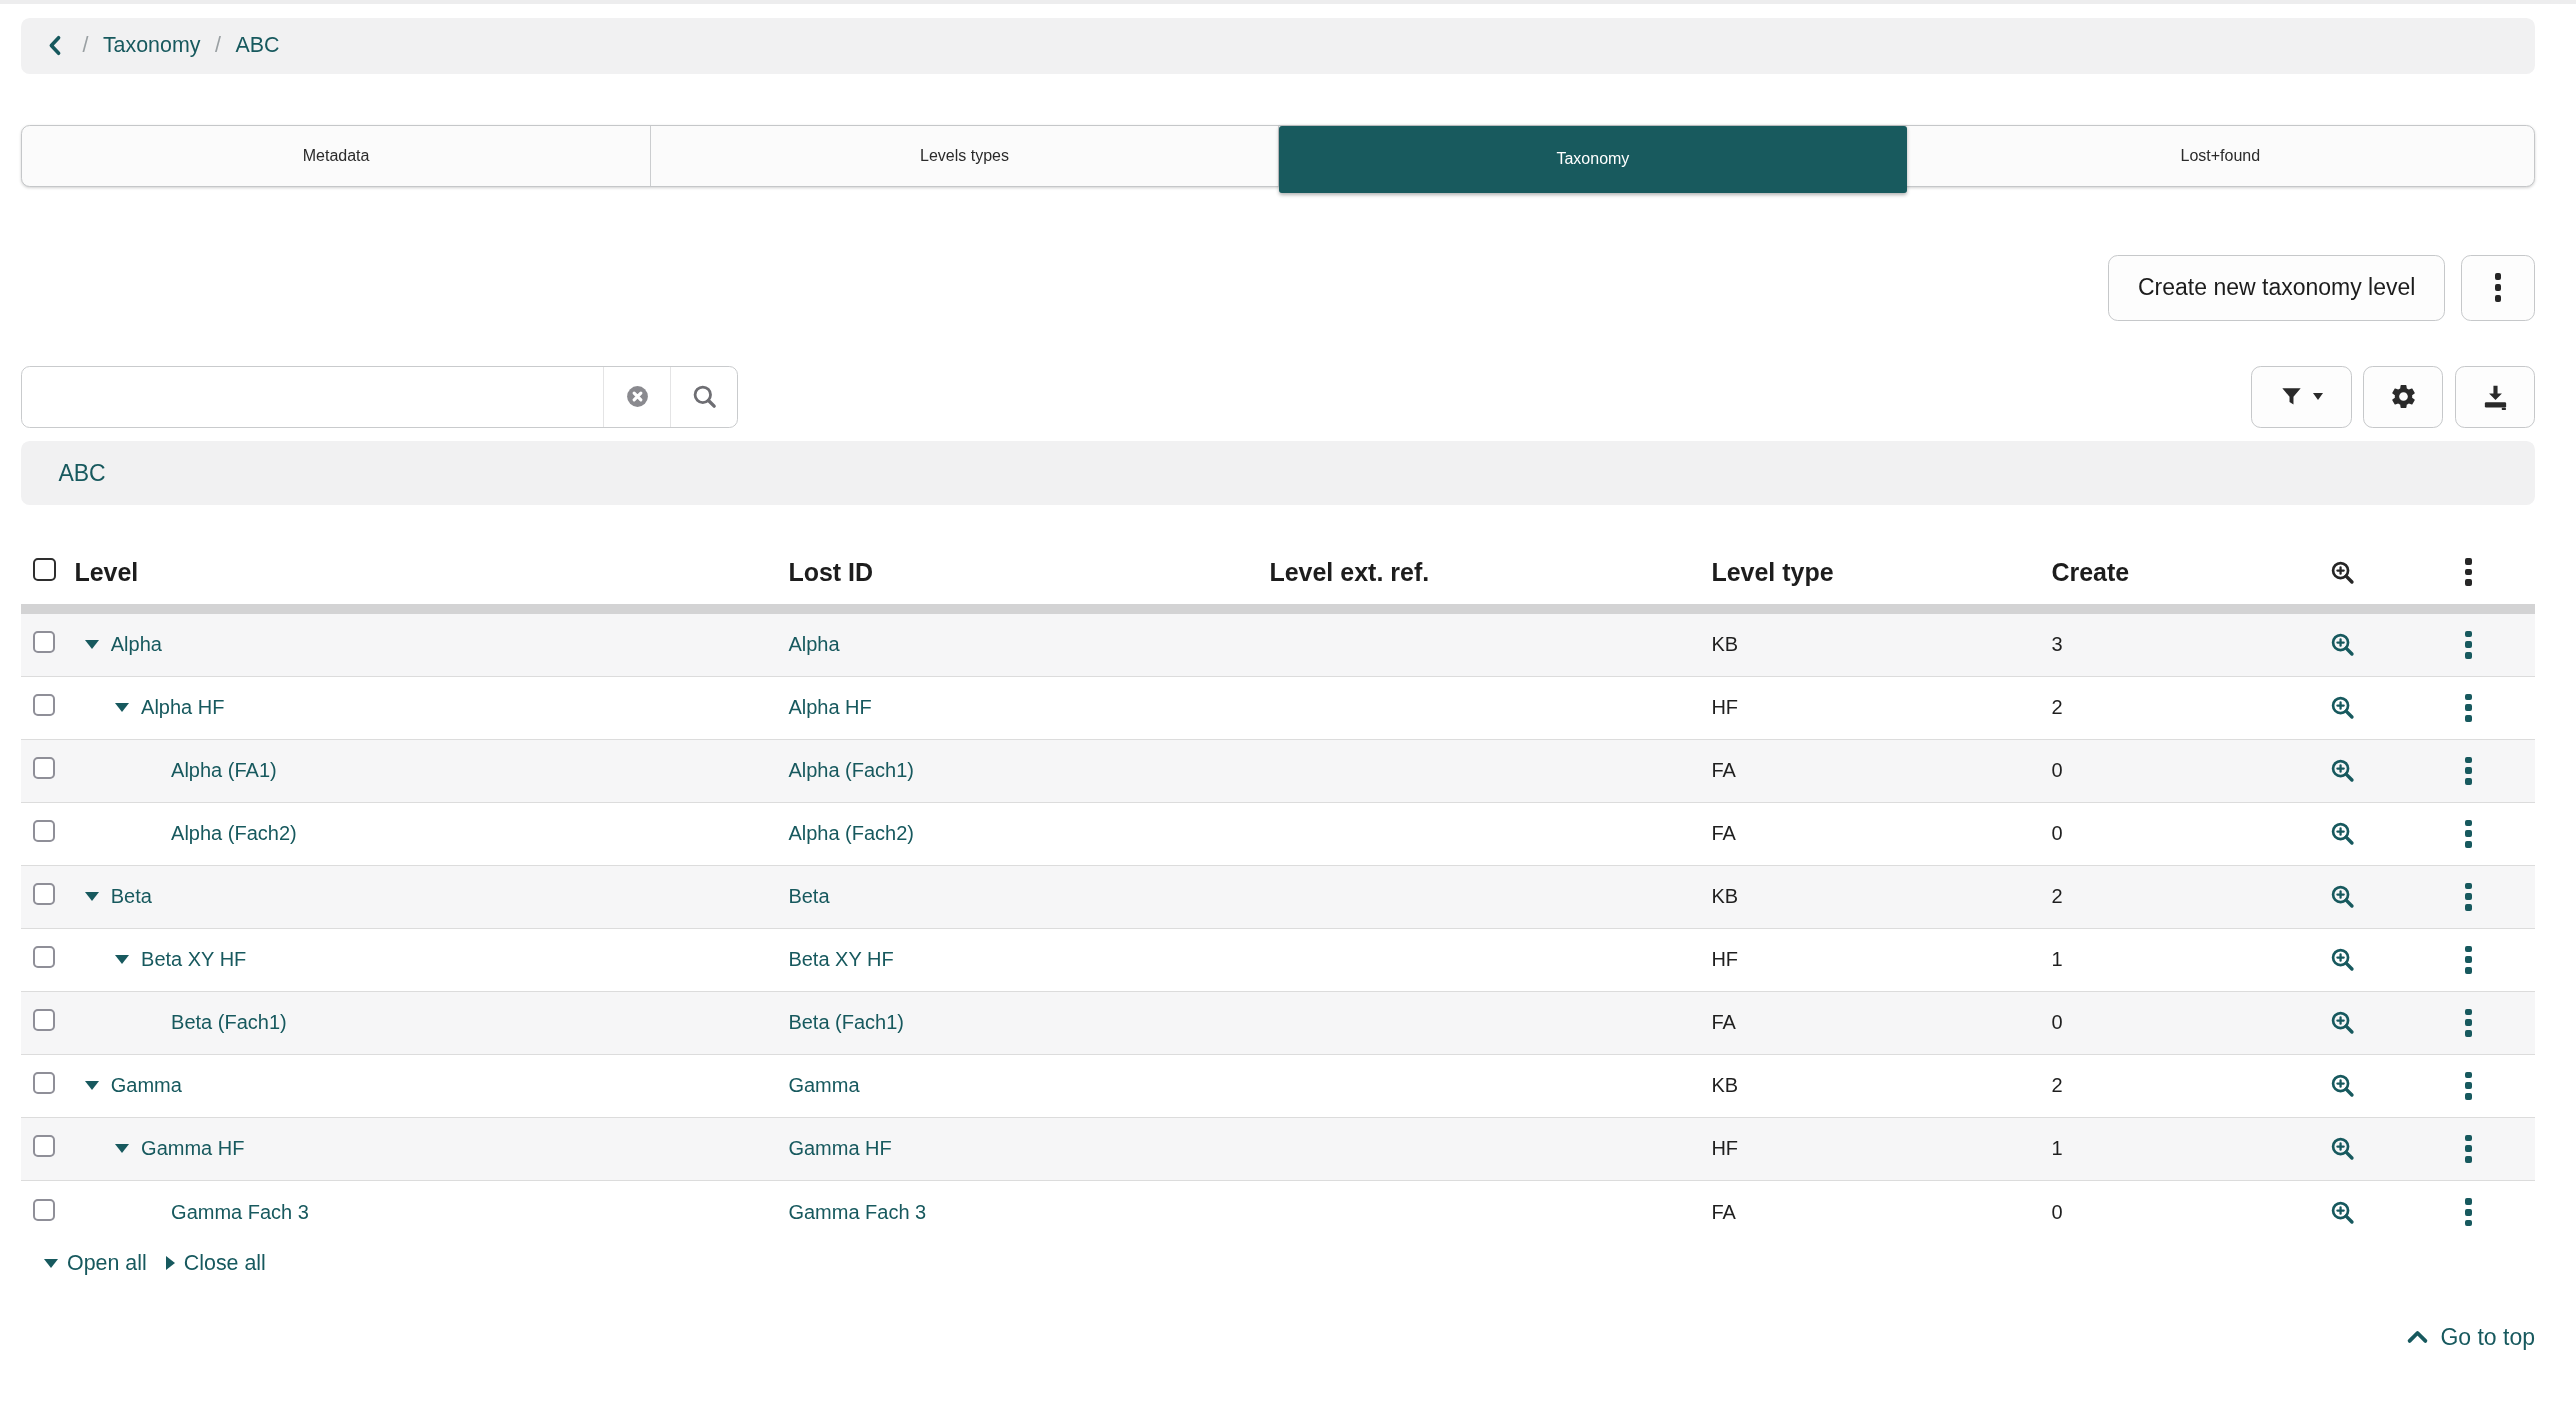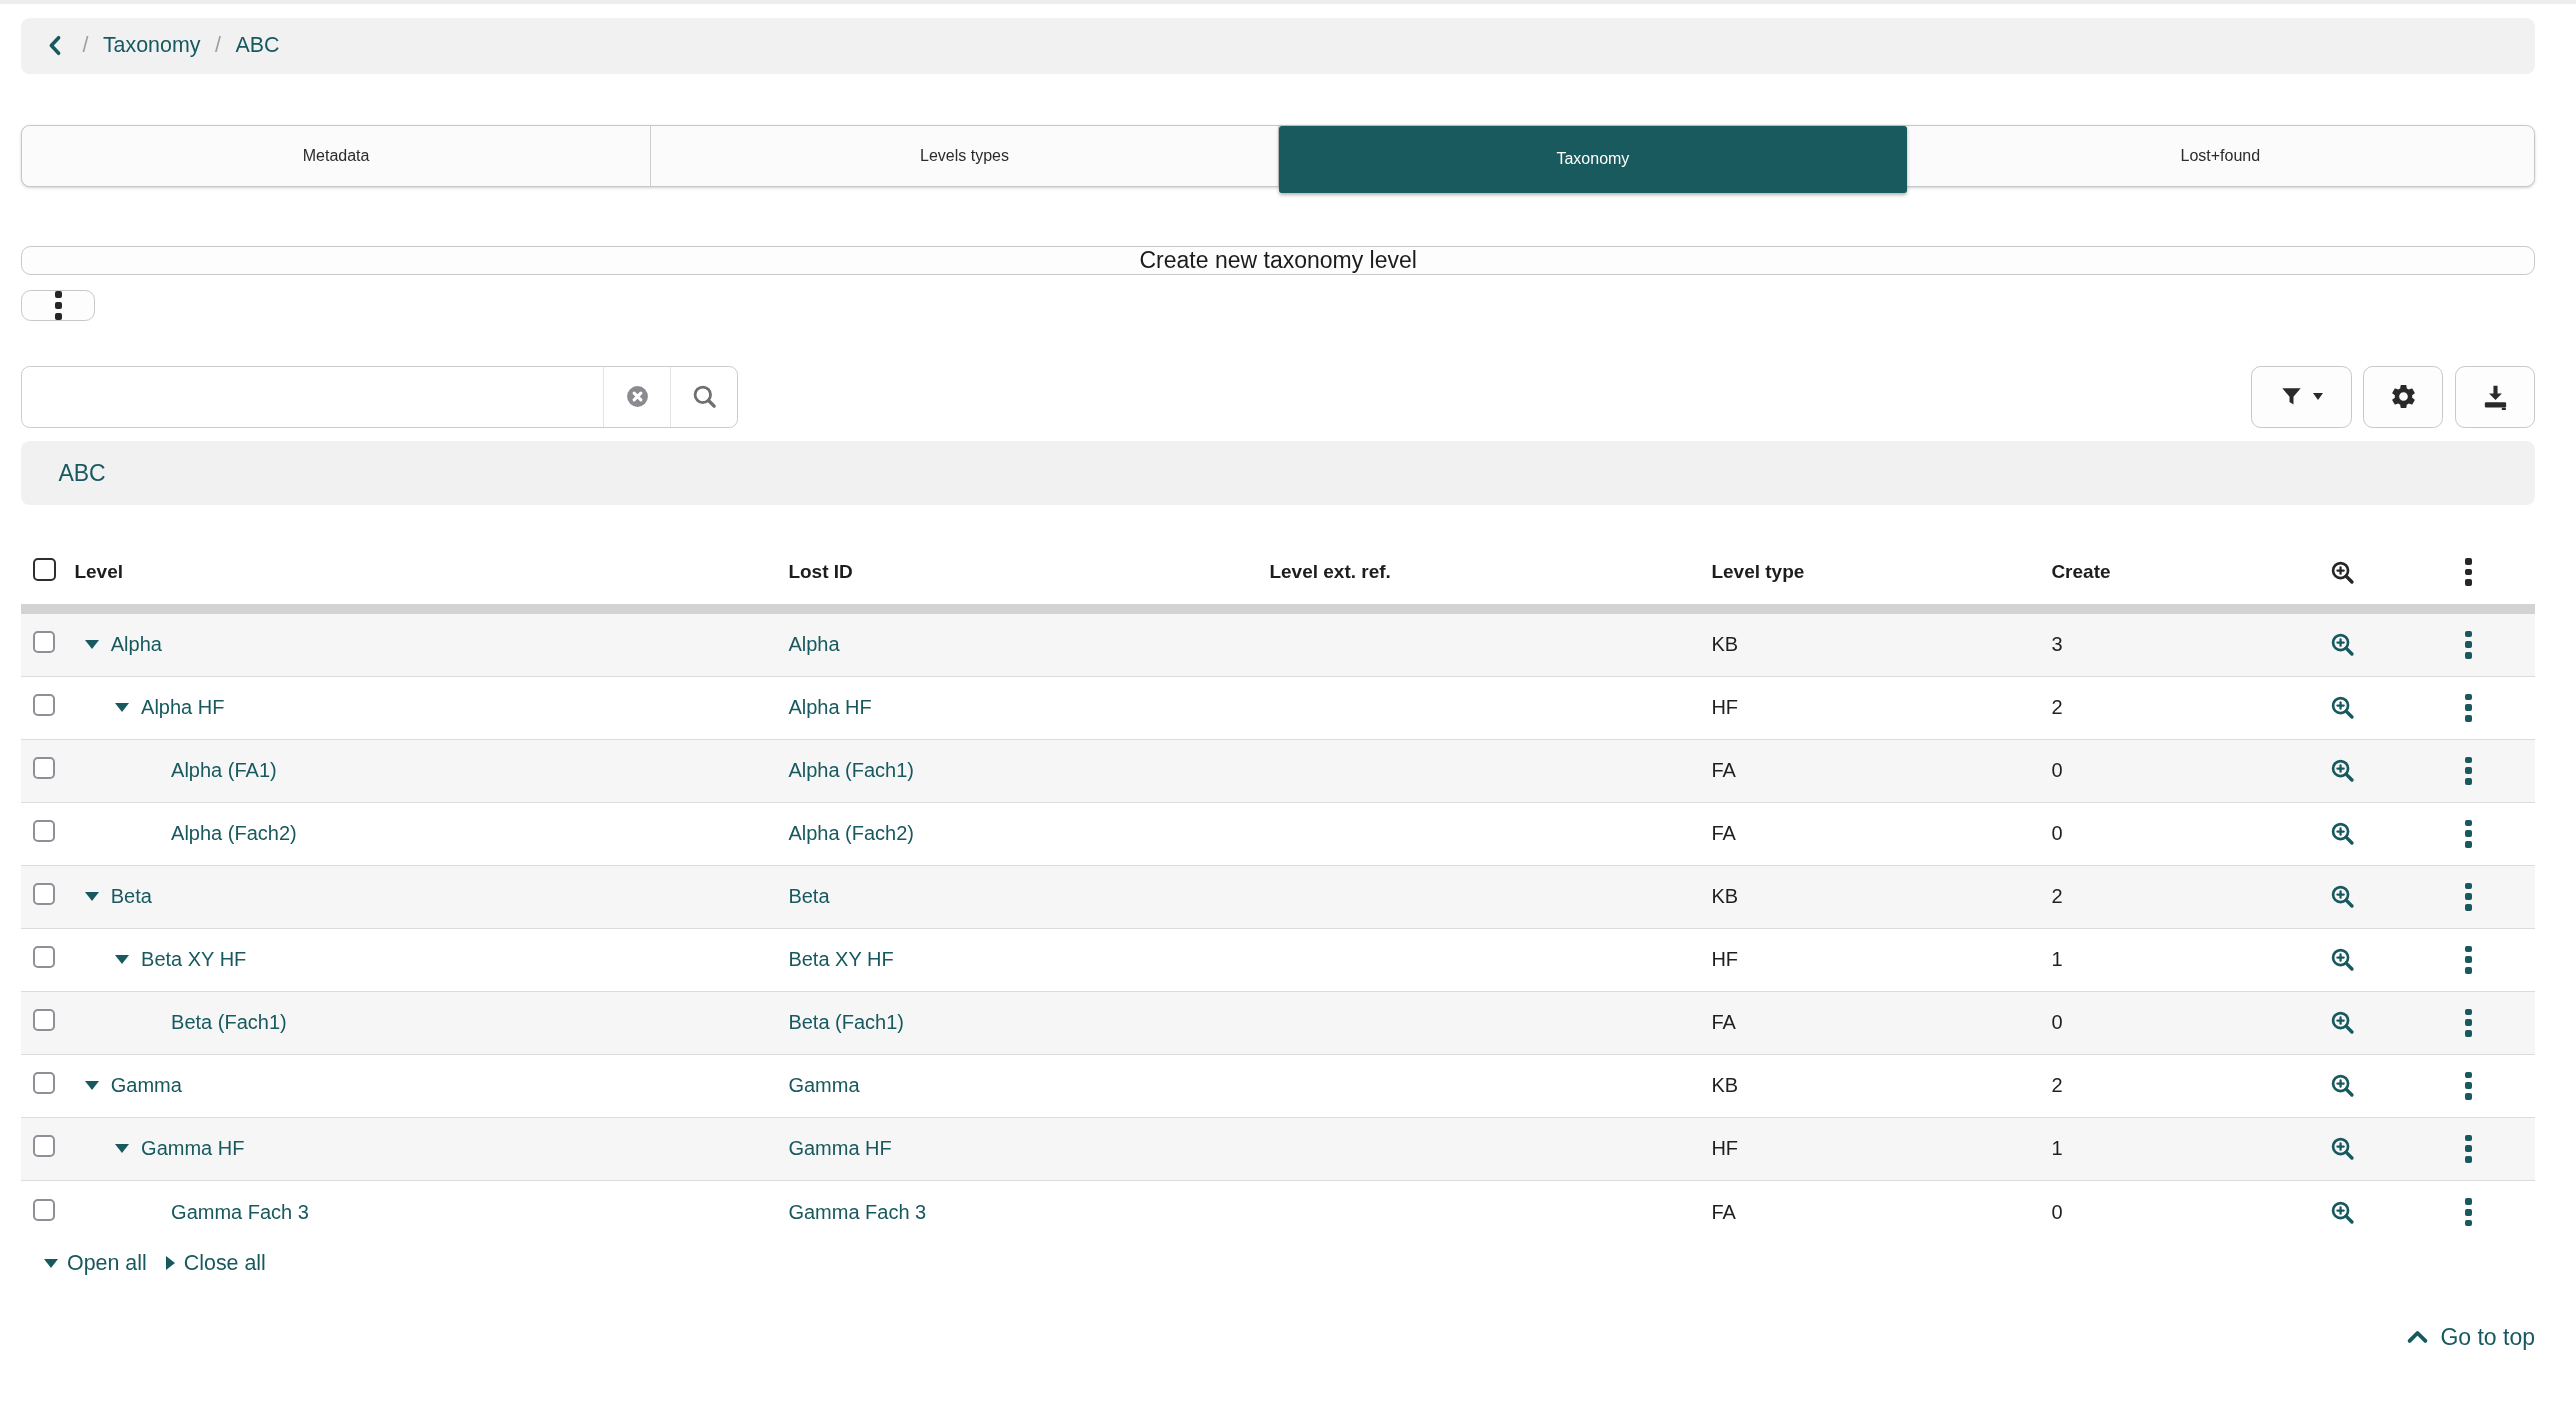--- a/index.html
+++ b/index.html
@@ -27,21 +27,21 @@
   .tabs{margin-top:51px;height:62px;display:flex;border:1px solid #c5c7c9;border-radius:8.7px;
     background:#fbfbfb;box-shadow:0 1px 2.9px rgba(0,0,0,0.18);}
   .tab{flex:1;display:flex;align-items:center;justify-content:center;font-size:16px;color:#2b2b2b;
     border-right:1px solid #cbcdcf;cursor:pointer;}
   .tab:first-child{border-radius:8.7px 0 0 8.7px;}
   .tab:last-child{border-right:none;border-radius:0 8.7px 8.7px 0;}
   .tab.active{background:var(--tab-active);color:#fff;height:67px;border-right:none;
     box-shadow:0 1.9px 3.9px rgba(0,0,0,0.3);border-radius:2.9px;}
 
   
-  .actions{margin-top:68px;height:66px;display:flex;justify-content:flex-end;gap:15.6px;flex-direction:column;}
+  .actions{margin-top:68px;height:66px;display:flex;justify-content:flex-end;gap:15.6px;}
   .btn{border:1.5px solid #c6c8ca;border-radius:9.7px;background:#fdfdfd;font-size:23px;color:#1c1c1c;
     font-family:"Liberation Sans", sans-serif;display:flex;align-items:center;justify-content:center;cursor:pointer;}
   .btn.create{padding:0 29px;}
   .btn.square{width:74px;padding:0;}
 
   
   .toolbar{margin-top:45px;height:62px;display:flex;justify-content:space-between;align-items:stretch;}
   .search{width:717px;border:1.5px solid #c9cbcd;border-radius:8.7px;background:#fff;display:flex;overflow:hidden;}
   .search input{flex:1;border:none;outline:none;font-size:22.4px;padding:0 19.4px;background:transparent;
     font-family:"Liberation Sans", sans-serif;color:#222;}
@@ -52,21 +52,21 @@
   .btn.gear{width:80px;}
   .btn.down{width:80px;}
 
   
   .section-bar{margin-top:13.6px;height:64px;background:#f1f1f2;border-radius:8.7px;display:flex;align-items:center;
     padding:0 37px;color:var(--accent);font-size:23px;}
 
   
   .table{margin-top:35px;}
   .grid{display:grid;grid-template-columns:53px 714px 481px 442px 340px 233px 117px 1fr;align-items:center;}
-  .thead{height:64px;font-weight:700;font-size:19px;color:#1d1d1d;}
+  .thead{height:64px;font-weight:700;font-size:25px;color:#1d1d1d;}
   .thick-divider{height:9.7px;background:#d3d3d4;}
   .trow{height:63px;font-size:20px;}
   .trow.odd{background:#f6f6f7;}
   #rows .trow:not(:last-child){border-bottom:1px solid #dcdcdc;}
   .c-check{padding-left:11.7px;}
   .checkbox{display:inline-block;width:22.4px;height:22.4px;border:2.4px solid #8f8f98;border-radius:4.9px;background:#fff;cursor:pointer;}
   .checkbox.head{width:23px;height:23px;border-color:#2e2e2e;}
   .c-level{display:flex;align-items:center;gap:11.7px;}
   .caret{display:inline-block;width:0;height:0;color:var(--accent);}
   .caret.down{border-left:7.8px solid transparent;border-right:7.8px solid transparent;border-top:9.7px solid currentColor;}

